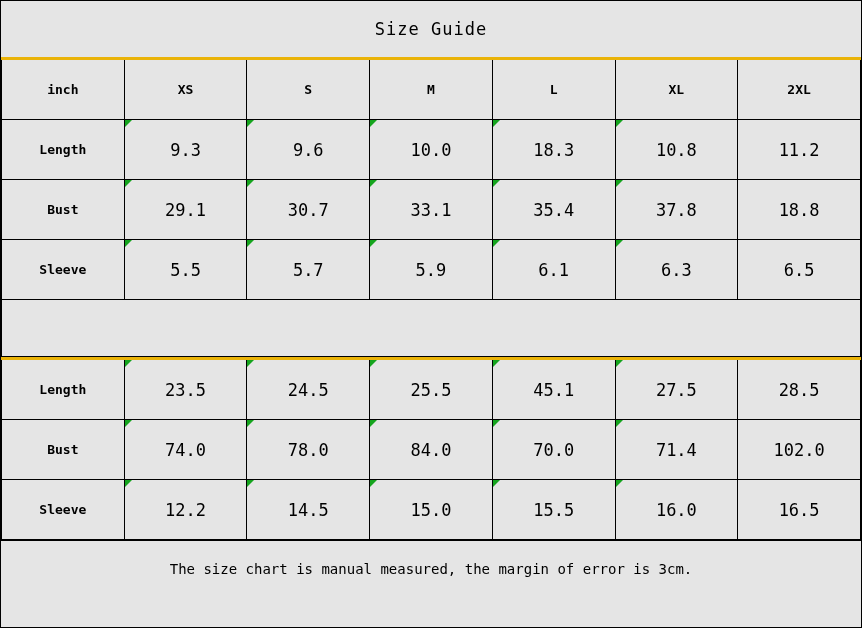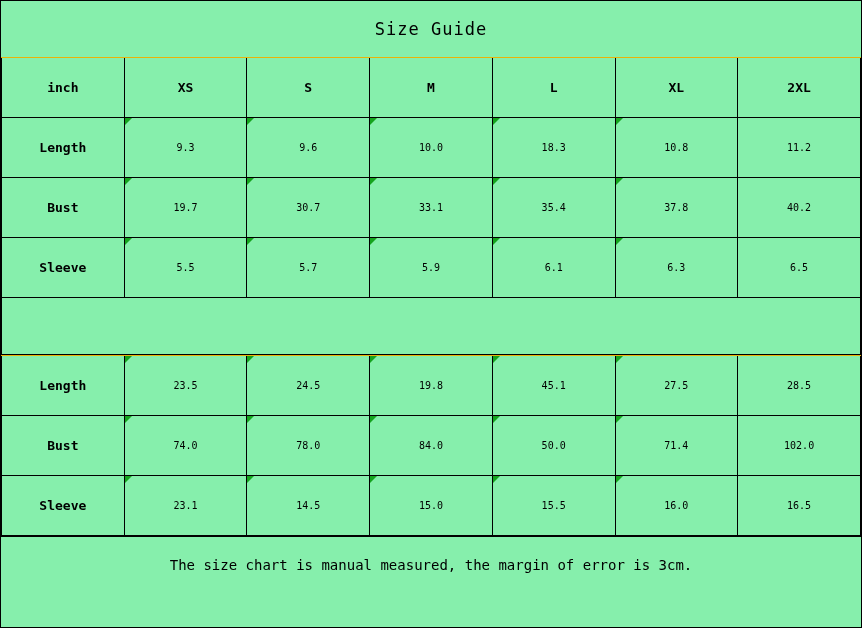--- a/index.html
+++ b/index.html
@@ -13,41 +13,41 @@
     font-family: "DejaVu Sans Mono", monospace;
     color: #000000;
     overflow: hidden;
   }
   .page {
     position: relative;
     width: 862px;
     height: 628px;
     box-sizing: border-box;
     border: 1px solid #000000;
-    background: #86efac;
+    background: #e5e5e5;
   }
   .title {
     text-align: center;
     font-size: 17px;
     letter-spacing: 1px;
     line-height: 56px;
     height: 56px;
     font-family: "DejaVu Sans Mono", monospace;
   }
   table.size-table {
     width: 100%;
     border-collapse: collapse;
     table-layout: fixed;
   }
   table.size-table td {
     border: 1px solid #000000;
     text-align: center;
     vertical-align: middle;
     height: 57px;
-    font-size: 10px;
+    font-size: 17px;
     font-family: "DejaVu Sans Mono", monospace;
     position: relative;
   }
   table.size-table td.hdr {
     font-weight: bold;
     font-size: 13px;
   }
   table.size-table td.rowlabel {
     font-weight: bold;
     font-size: 13px;
@@ -74,21 +74,21 @@
   .footer {
     text-align: center;
     font-size: 14px;
     line-height: 57px;
     height: 57px;
     border-top: 1px solid #000000;
     box-sizing: border-box;
     font-family: "DejaVu Sans Mono", monospace;
   }
   .tablewrap {
-    border-top: 1px solid #eab308;
+    border-top: 3px solid #eab308;
   }
   .tablewrap table.size-table td {
     border-top: none;
   }
   .tablewrap table.size-table tr:first-child td {
     border-top: none;
   }
 </style>
 </head>
 <body>
@@ -113,26 +113,26 @@
         <td class="rowlabel">Length</td>
         <td class="mark">9.3</td>
         <td class="mark">9.6</td>
         <td class="mark">10.0</td>
         <td class="mark">18.3</td>
         <td class="mark">10.8</td>
         <td>11.2</td>
       </tr>
       <tr>
         <td class="rowlabel">Bust</td>
-        <td class="mark">19.7</td>
+        <td class="mark">29.1</td>
         <td class="mark">30.7</td>
         <td class="mark">33.1</td>
         <td class="mark">35.4</td>
         <td class="mark">37.8</td>
-        <td>40.2</td>
+        <td>18.8</td>
       </tr>
       <tr>
         <td class="rowlabel">Sleeve</td>
         <td class="mark">5.5</td>
         <td class="mark">5.7</td>
         <td class="mark">5.9</td>
         <td class="mark">6.1</td>
         <td class="mark">6.3</td>
         <td>6.5</td>
       </tr>
@@ -142,37 +142,37 @@
 
   <div class="spacer"></div>
 
   <div class="tablewrap">
     <table class="size-table">
       <tbody>
       <tr>
         <td class="rowlabel">Length</td>
         <td class="mark">23.5</td>
         <td class="mark">24.5</td>
-        <td class="mark">19.8</td>
+        <td class="mark">25.5</td>
         <td class="mark">45.1</td>
         <td class="mark">27.5</td>
         <td>28.5</td>
       </tr>
       <tr>
         <td class="rowlabel">Bust</td>
         <td class="mark">74.0</td>
         <td class="mark">78.0</td>
         <td class="mark">84.0</td>
-        <td class="mark">50.0</td>
+        <td class="mark">70.0</td>
         <td class="mark">71.4</td>
         <td>102.0</td>
       </tr>
       <tr>
         <td class="rowlabel">Sleeve</td>
-        <td class="mark">23.1</td>
+        <td class="mark">12.2</td>
         <td class="mark">14.5</td>
         <td class="mark">15.0</td>
         <td class="mark">15.5</td>
         <td class="mark">16.0</td>
         <td>16.5</td>
       </tr>
     </tbody>
       </table>
   </div>
 

